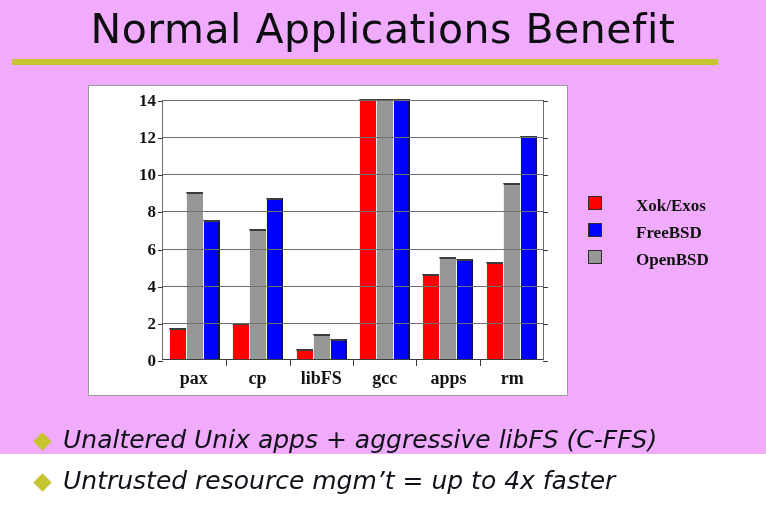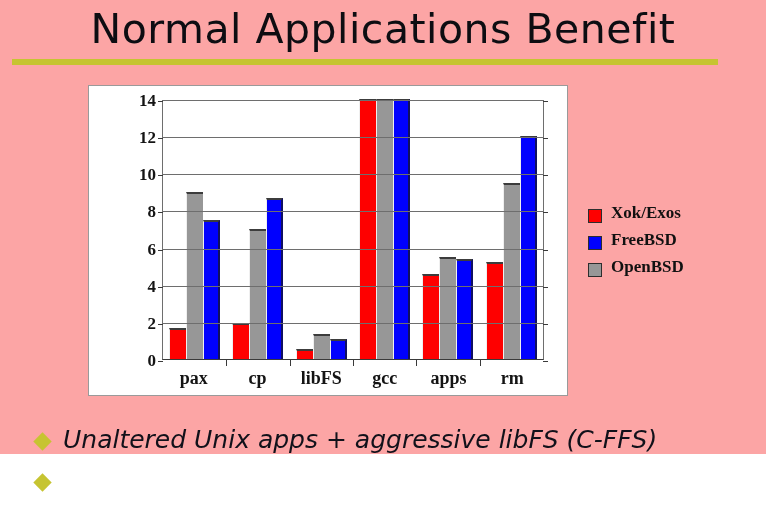--- a/index.html
+++ b/index.html
@@ -9,21 +9,21 @@
     height: 513px;
     background: #ffffff;
     font-family: "Liberation Sans", sans-serif;
     overflow: hidden;
   }
 
   .slide {
     position: relative;
     width: 766px;
     height: 454px;
-    background: #fca5a5;
+    background: #f0abfc;
     padding-left: 36px;
   }
 
   
   .title-block {
     position: absolute;
     left: 0;
     top: 2px;
     width: 766px;
     height: 70px;
@@ -167,22 +167,23 @@
 
   
   .legend {
     position: absolute;
     left: 588px;
     top: 196px;
     width: 175px;
   }
   .legend-row {
     display: flex;
-    align-items: flex-end;
+    align-items: flex-start;
     height: 27px;
+    gap: 25px;
   }
   .legend-swatch {
     width: 14px;
     height: 14px;
     margin-right: 9px;
     flex: 0 0 auto;
     border: 1px solid #2d2d2d;
   }
   .legend-label {
     font-family: "Liberation Serif", serif;
@@ -364,16 +365,17 @@
       </div>
     </div>
 
   <div class="bullets" id="bullets">
       <div class="bullet-row">
         <span class="bullet-marker"></span>
         <span class="bullet-text">Unaltered Unix apps + aggressive libFS (C-FFS)</span>
       </div>
       <div class="bullet-row">
         <span class="bullet-marker"></span>
+        <span class="bullet-text">Untrusted resource mgm’t = up to 4x faster</span>
       </div>
     </div>
 
 </div>
 
 </body></html>

